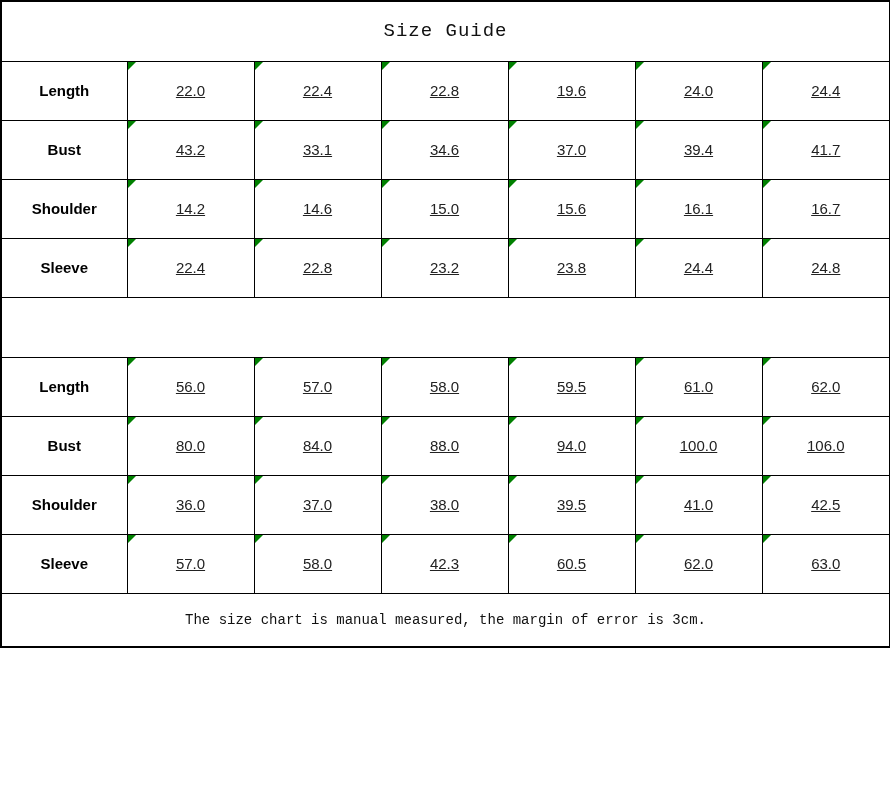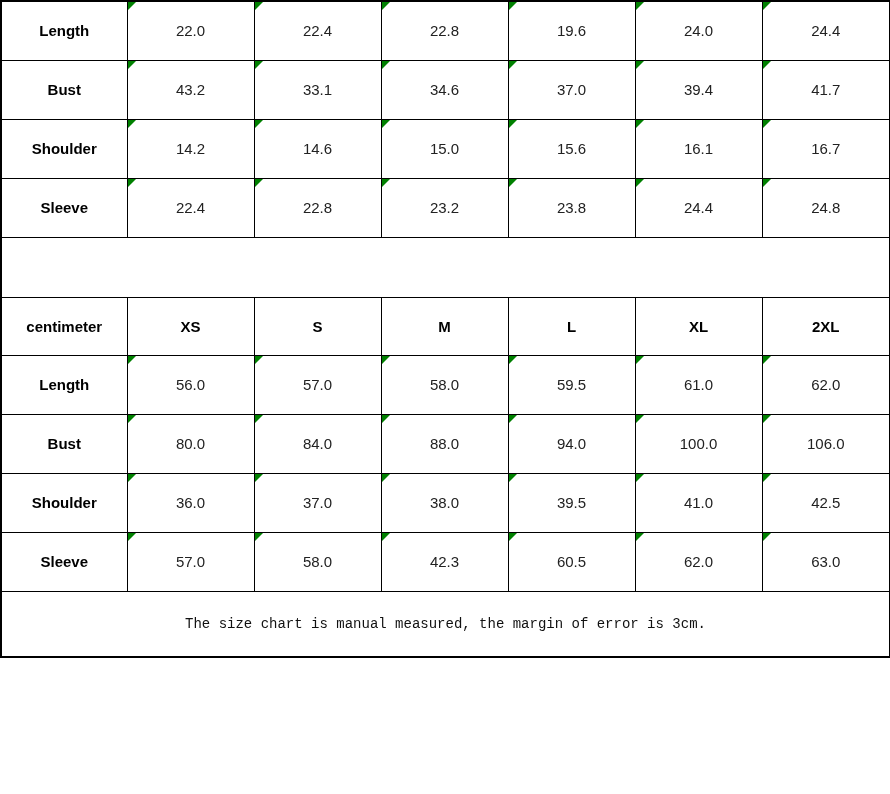--- a/index.html
+++ b/index.html
@@ -21,37 +21,38 @@
     vertical-align: middle;
     padding: 0;
     position: relative;
     background: #fff;
     overflow: hidden;
   }
   tr.r-title   { height: 60px; }
   tr.r-header  { height: 58px; }
   tr.r-data    { height: 59px; margin-top: 36px; }
   tr.r-gap     { height: 60px; }
-  tr.r-footer  { height: 66px; }
+  tr.r-footer  { height: 54px; }
   .title {
     font-family: "Liberation Mono", monospace;
     font-size: 19px;
     color: #111;
     letter-spacing: 1px;
   }
   .hdr, .lbl {
     font-weight: bold;
     font-size: 15px;
     color: #000;
     font-family: "Liberation Sans", sans-serif;
   }
   .num {
     font-size: 15px;
     color: #222;
     font-family: "Liberation Sans", sans-serif;
+    text-decoration: underline;
   }
   .tri {
     position: absolute;
     top: 0; left: 0;
     width: 0; height: 0;
     border-top: 8px solid var(--tri-green, #008000);
     border-right: 8px solid transparent;
   }
   .footer {
     font-family: "Liberation Mono", monospace;
@@ -67,20 +68,23 @@
     <col style="width:126px">
       <col style="width:127px">
       <col style="width:127px">
     <col style="width:127px">
       <col style="width:127px">
       <col style="width:127px">
       <col style="width:128px">
   </colgroup>
   <tbody>
 
+  <tr class="r-title">
+    <td colspan="7" class="title">Size Guide</td>
+  </tr>
 
 
   <tr class="r-data">
     <td class="lbl">Length</td>
     <td><span class="tri"></span><span class="num">22.0</span></td>
     <td><span class="tri"></span><span class="num">22.4</span></td>
     <td><span class="tri"></span><span class="num">22.8</span></td>
     <td><span class="tri"></span><span class="num">19.6</span></td>
     <td><span class="tri"></span><span class="num">24.0</span></td>
     <td><span class="tri"></span><span class="num">24.4</span></td>
@@ -113,29 +117,20 @@
     <td><span class="tri"></span><span class="num">23.2</span></td>
     <td><span class="tri"></span><span class="num">23.8</span></td>
     <td><span class="tri"></span><span class="num">24.4</span></td>
     <td><span class="tri"></span><span class="num">24.8</span></td>
   </tr>
 
   <tr class="r-gap">
     <td colspan="7"></td>
   </tr>
 
-  <tr class="r-header">
-    <td class="hdr">centimeter</td>
-    <td class="hdr">XS</td>
-    <td class="hdr">S</td>
-    <td class="hdr">M</td>
-    <td class="hdr">L</td>
-    <td class="hdr">XL</td>
-    <td class="hdr">2XL</td>
-  </tr>
 
   <tr class="r-data">
     <td class="lbl">Length</td>
     <td><span class="tri"></span><span class="num">56.0</span></td>
     <td><span class="tri"></span><span class="num">57.0</span></td>
     <td><span class="tri"></span><span class="num">58.0</span></td>
     <td><span class="tri"></span><span class="num">59.5</span></td>
     <td><span class="tri"></span><span class="num">61.0</span></td>
     <td><span class="tri"></span><span class="num">62.0</span></td>
   </tr>

